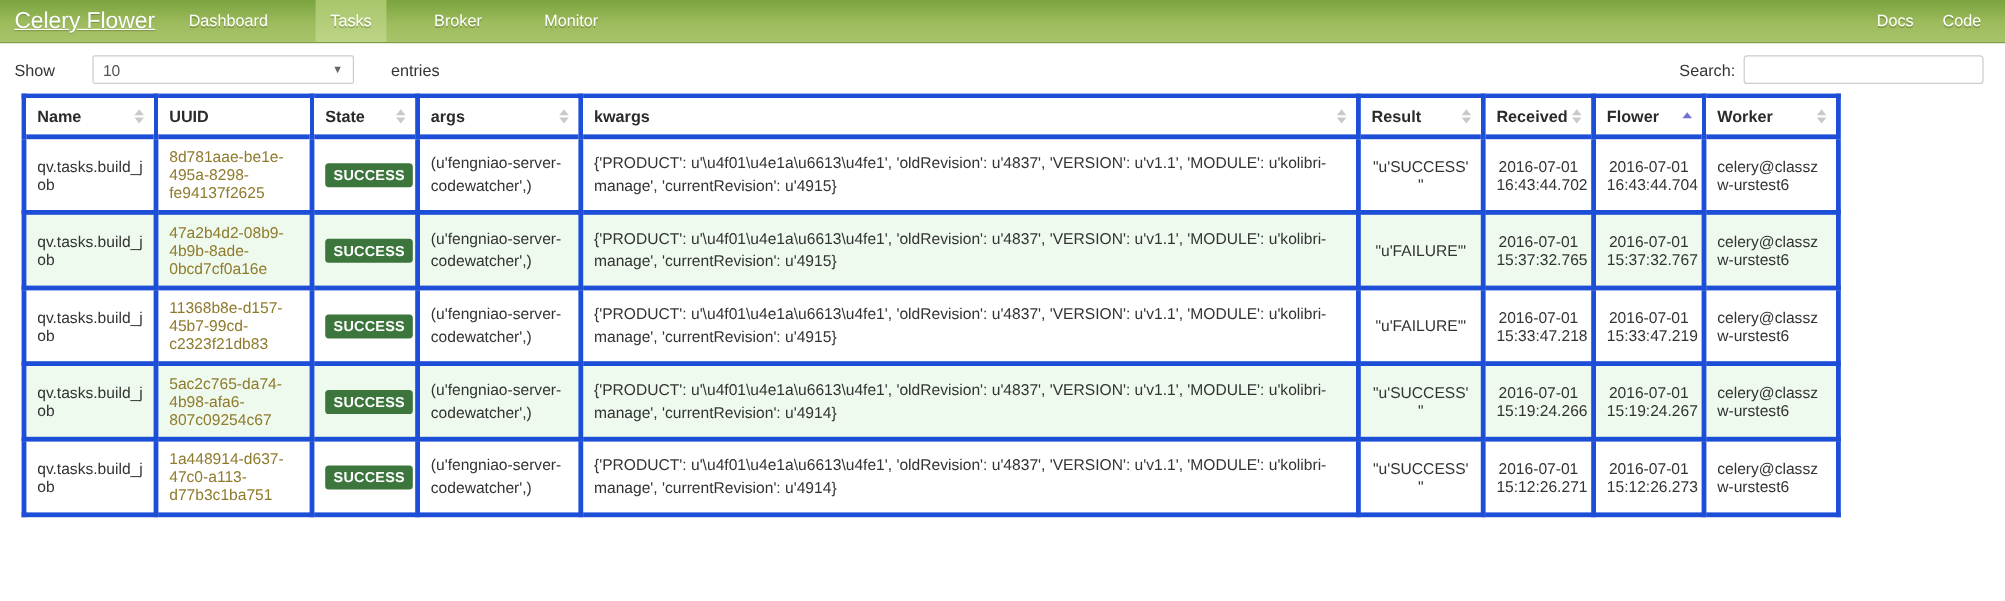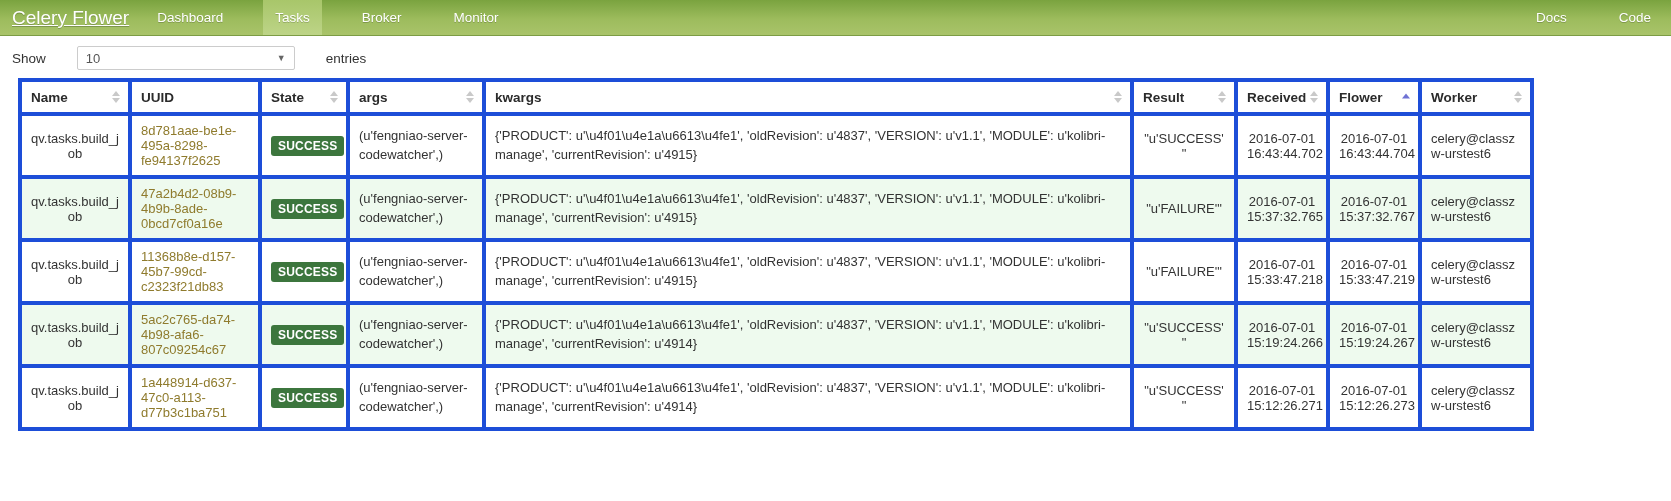--- a/index.html
+++ b/index.html
@@ -41,21 +41,21 @@
     text-shadow: 0 1px 0 rgba(0,0,0,0.2);
     white-space: nowrap;
     cursor: pointer;
   }
   .nav-link.active {
     background: linear-gradient(to bottom, #a8c66a 0%, #bdd487 100%);
   }
   .nav-right {
     position: absolute;
     right: 8px; top: 0;
-    display: flex; align-items: flex-start; gap: 28px;
+    display: flex; align-items: flex-start;
   }
 
   
   .controls {
     position: relative;
     height: 42px;
     padding: 0 18px;
   }
   .length-box {
     position: absolute;
@@ -145,21 +145,21 @@
     border-left: 4px solid transparent;
     border-right: 4px solid transparent;
   }
   .sort-icon i.up   { border-bottom: 5px solid #c9c9c9; margin-bottom: 2px; }
   .sort-icon i.down { border-top: 5px solid #c9c9c9; }
   .sort-icon.asc i.up { border-bottom-color: #6f72d4; }
 
   tbody tr.odd  { background: #ffffff; }
   tbody tr.even { background: #eefaee; }
 
-  td.c-name   { text-align: center; }
+  td.c-name   { text-align: left; }
   td.c-uuid a {
     color: #8f7b2d;
     text-decoration: none;
     cursor: pointer;
   }
   td.c-state  { text-align: left; }
   td.c-args, td.c-kwargs { line-height: 1.45; }
   td.c-result, td.c-received, td.c-started { text-align: center; }
   td.c-worker { text-align: left; }
 
@@ -197,20 +197,24 @@
 <div class="controls">
   <div class="length-box">
     <span class="lbl">Show</span>
     <div class="length-select">
       <span>10</span>
       <span class="caret">▼</span>
     </div>
     <span class="suffix">entries</span>
   </div>
 
+  <div class="search-box">
+    <span>Search:</span>
+    <input class="search-input" type="text" placeholder="" style="">
+  </div>
 </div>
 
 <div class="table-wrap">
   <table class="tasks">
     <colgroup>
       <col style="width:110px">
         <col style="width:130px">
         <col style="width:88px">
       <col style="width:136px">
         <col style="width:648px">

